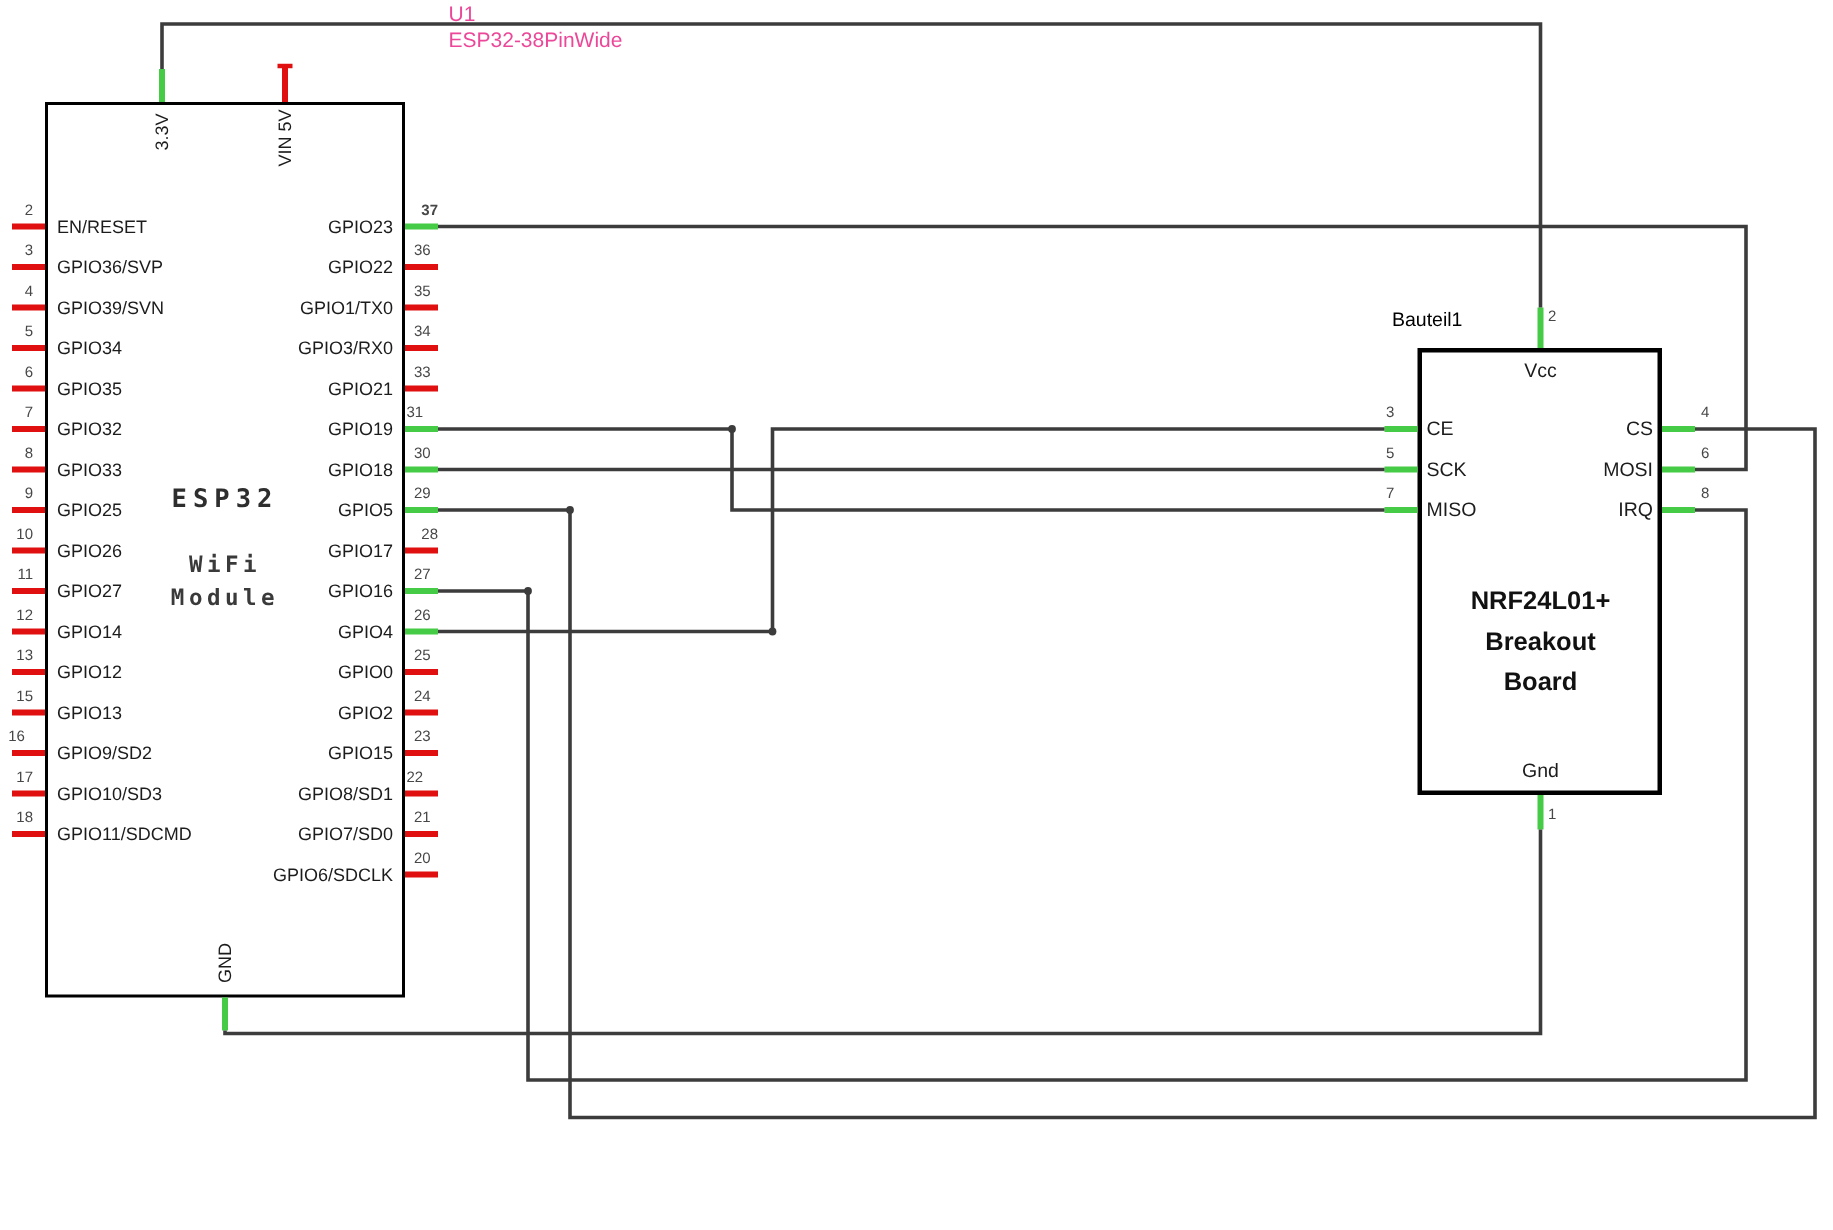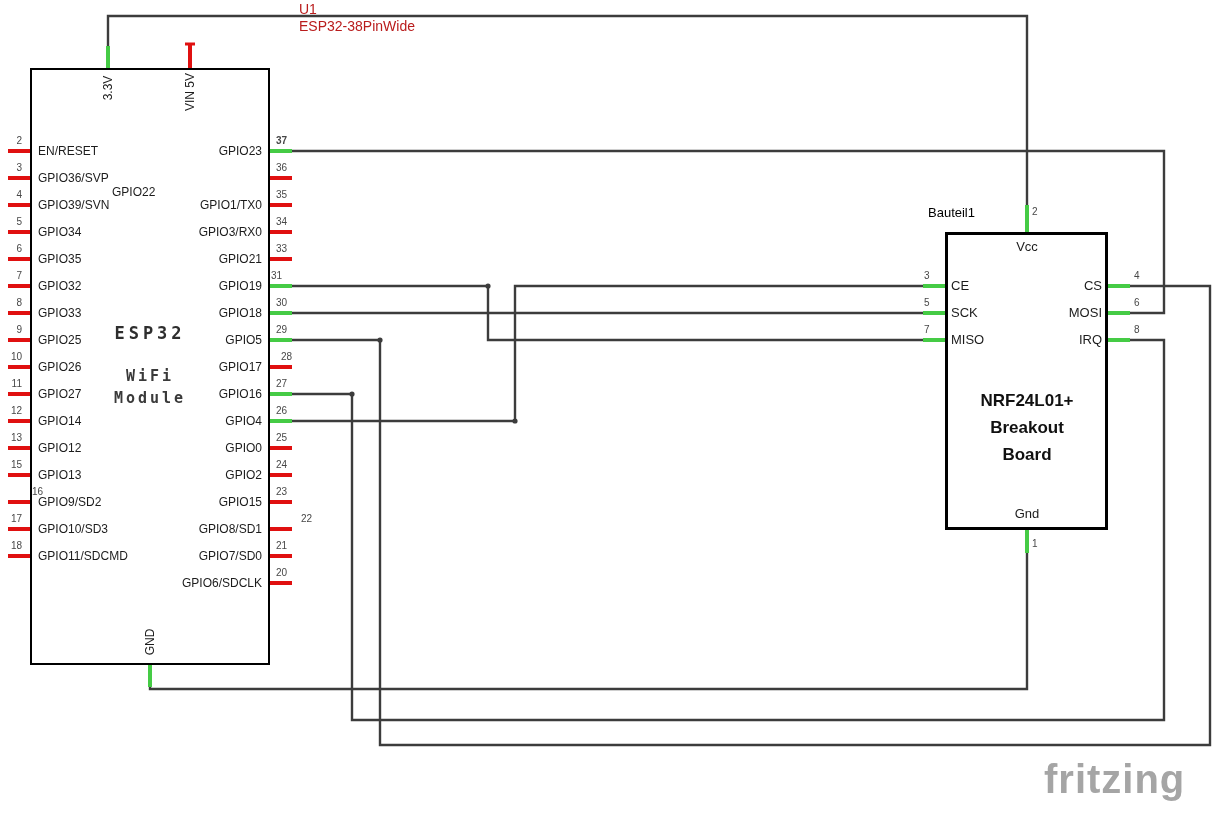--- a/index.html
+++ b/index.html
@@ -5,21 +5,21 @@
   html,body{margin:0;padding:0;background:#fff;}
   #canvas{position:relative;width:1222px;height:820px;background:#ffffff;
           font-family:"Liberation Sans",sans-serif;overflow:hidden;}
   svg{position:absolute;left:0;top:0;pointer-events:none;}
   .part-box{position:absolute;background:#ffffff;box-sizing:border-box;border:2px solid #000;}
   #nrf-box{border-width:3px;}
   .t{position:absolute;white-space:nowrap;color:#1c1c1c;}
   .pin-label{font-size:12px;line-height:14px;}
   .npin-label{font-size:13px;line-height:15px;}
   .pin-num{font-size:10px;line-height:12px;color:#474747;}
-  .ref{font-size:14px;line-height:16px;color:#b91c1c;}
+  .ref{font-size:14px;line-height:16px;color:#ec4899;}
   .ref13{font-size:13px;line-height:15px;color:#000;}
   .chipname{font-family:"DejaVu Sans Mono",monospace;font-weight:bold;color:#2e2e2e;
             font-size:17px;line-height:18px;letter-spacing:4px;text-align:center;}
   .chipsub{font-family:"DejaVu Sans Mono",monospace;font-weight:bold;color:#3a3a3a;
            font-size:15px;line-height:16px;letter-spacing:3px;text-align:center;}
   .big{font-size:17px;line-height:20px;font-weight:600;text-align:center;color:#111;}
   .ctr{text-align:center;}
   .vrot{transform:rotate(-90deg);font-size:12px;line-height:16px;text-align:center;}
   #watermark{font-size:40px;line-height:42px;font-weight:bold;letter-spacing:1px;}
 </style>
@@ -105,21 +105,20 @@
 
   <div class="t npin-label ctr" style="left:947px;top:239px;width:160px;">Vcc</div>
   <div class="t npin-label ctr" style="left:947px;top:506px;width:160px;">Gnd</div>
   <div class="t pin-num" style="left:1032px;top:206px;">2</div>
   <div class="t pin-num" style="left:1032px;top:538px;">1</div>
 
   <div class="t big" style="left:947px;top:391px;width:160px;">NRF24L01+</div>
   <div class="t big" style="left:947px;top:418px;width:160px;">Breakout</div>
   <div class="t big" style="left:947px;top:445px;width:160px;">Board</div>
 
-  <div class="t" id="watermark" style="left: 1044px; top: 758px; color: rgb(165, 165, 165);">fritzing</div>
 <div class="t pin-num" style="left: 0px; top: 135px; width: 22px; text-align: right;">2</div>
     <div class="t pin-label" style="left: 38px; top: 144px;">EN/RESET</div>
     <div class="t pin-num" style="left: 0px; top: 162px; width: 22px; text-align: right;">3</div>
     <div class="t pin-label" style="left: 38px; top: 171px;">GPIO36/SVP</div>
     <div class="t pin-num" style="left: 0px; top: 189px; width: 22px; text-align: right;">4</div>
     <div class="t pin-label" style="left: 38px; top: 198px;">GPIO39/SVN</div>
     <div class="t pin-num" style="left: 0px; top: 216px; width: 22px; text-align: right;">5</div>
     <div class="t pin-label" style="left: 38px; top: 225px;">GPIO34</div>
     <div class="t pin-num" style="left: 0px; top: 243px; width: 22px; text-align: right;">6</div>
     <div class="t pin-label" style="left: 38px; top: 252px;">GPIO35</div>
@@ -132,30 +131,30 @@
     <div class="t pin-num" style="left: 0px; top: 351px; width: 22px; text-align: right;">10</div>
     <div class="t pin-label" style="left: 38px; top: 360px;">GPIO26</div>
     <div class="t pin-num" style="left: 0px; top: 378px; width: 22px; text-align: right;">11</div>
     <div class="t pin-label" style="left: 38px; top: 387px;">GPIO27</div>
     <div class="t pin-num" style="left: 0px; top: 405px; width: 22px; text-align: right;">12</div>
     <div class="t pin-label" style="left: 38px; top: 414px;">GPIO14</div>
     <div class="t pin-num" style="left: 0px; top: 432px; width: 22px; text-align: right;">13</div>
     <div class="t pin-label" style="left: 38px; top: 441px;">GPIO12</div>
     <div class="t pin-num" style="left: 0px; top: 459px; width: 22px; text-align: right;">15</div>
     <div class="t pin-label" style="left: 38px; top: 468px;">GPIO13</div>
-    <div class="t pin-num" style="left: 0px; top: 486px; width: 22px; text-align: left; padding-left: 32px;">16</div>
+    <div class="t pin-num" style="left: 0px; top: 486px; width: 22px; text-align: center;">16</div>
     <div class="t pin-label" style="left: 38px; top: 495px;">GPIO9/SD2</div>
     <div class="t pin-num" style="left: 0px; top: 513px; width: 22px; text-align: right;">17</div>
     <div class="t pin-label" style="left: 38px; top: 522px;">GPIO10/SD3</div>
     <div class="t pin-num" style="left: 0px; top: 540px; width: 22px; text-align: right;">18</div>
     <div class="t pin-label" style="left: 38px; top: 549px;">GPIO11/SDCMD</div>
-    <div class="t pin-num" style="left: 271px; top: 135px; width: 21px; text-align: center; font-weight: bold;">37</div>
+    <div class="t pin-num" style="left: 271px; top: 135px; width: 21px; text-align: right; font-weight: bold;">37</div>
     <div class="t pin-label" style="left: 112px; top: 144px; width: 150px; text-align: right;">GPIO23</div>
     <div class="t pin-num" style="left: 271px; top: 162px; width: 21px; text-align: center;">36</div>
-    <div class="t pin-label" style="left: 112px; top: 185px; width: 150px; text-align: left;">GPIO22</div>
+    <div class="t pin-label" style="left: 112px; top: 171px; width: 150px; text-align: right;">GPIO22</div>
     <div class="t pin-num" style="left: 271px; top: 189px; width: 21px; text-align: center;">35</div>
     <div class="t pin-label" style="left: 112px; top: 198px; width: 150px; text-align: right;">GPIO1/TX0</div>
     <div class="t pin-num" style="left: 271px; top: 216px; width: 21px; text-align: center;">34</div>
     <div class="t pin-label" style="left: 112px; top: 225px; width: 150px; text-align: right;">GPIO3/RX0</div>
     <div class="t pin-num" style="left: 271px; top: 243px; width: 21px; text-align: center;">33</div>
     <div class="t pin-label" style="left: 112px; top: 252px; width: 150px; text-align: right;">GPIO21</div>
     <div class="t pin-num" style="left: 271px; top: 270px; width: 21px; text-align: left;">31</div>
     <div class="t pin-label" style="left: 112px; top: 279px; width: 150px; text-align: right;">GPIO19</div>
     <div class="t pin-num" style="left: 271px; top: 297px; width: 21px; text-align: center;">30</div>
     <div class="t pin-label" style="left: 112px; top: 306px; width: 150px; text-align: right;">GPIO18</div>
@@ -166,21 +165,21 @@
     <div class="t pin-num" style="left: 271px; top: 378px; width: 21px; text-align: center;">27</div>
     <div class="t pin-label" style="left: 112px; top: 387px; width: 150px; text-align: right;">GPIO16</div>
     <div class="t pin-num" style="left: 271px; top: 405px; width: 21px; text-align: center;">26</div>
     <div class="t pin-label" style="left: 112px; top: 414px; width: 150px; text-align: right;">GPIO4</div>
     <div class="t pin-num" style="left: 271px; top: 432px; width: 21px; text-align: center;">25</div>
     <div class="t pin-label" style="left: 112px; top: 441px; width: 150px; text-align: right;">GPIO0</div>
     <div class="t pin-num" style="left: 271px; top: 459px; width: 21px; text-align: center;">24</div>
     <div class="t pin-label" style="left: 112px; top: 468px; width: 150px; text-align: right;">GPIO2</div>
     <div class="t pin-num" style="left: 271px; top: 486px; width: 21px; text-align: center;">23</div>
     <div class="t pin-label" style="left: 112px; top: 495px; width: 150px; text-align: right;">GPIO15</div>
-    <div class="t pin-num" style="left: 271px; top: 513px; width: 21px; text-align: right; padding-left: 20px;">22</div>
+    <div class="t pin-num" style="left: 271px; top: 513px; width: 21px; text-align: left;">22</div>
     <div class="t pin-label" style="left: 112px; top: 522px; width: 150px; text-align: right;">GPIO8/SD1</div>
     <div class="t pin-num" style="left: 271px; top: 540px; width: 21px; text-align: center;">21</div>
     <div class="t pin-label" style="left: 112px; top: 549px; width: 150px; text-align: right;">GPIO7/SD0</div>
     <div class="t pin-num" style="left: 271px; top: 567px; width: 21px; text-align: center;">20</div>
     <div class="t pin-label" style="left: 112px; top: 576px; width: 150px; text-align: right;">GPIO6/SDCLK</div>
     <div class="t pin-num" style="left: 924px; top: 270px;">3</div>
     <div class="t npin-label" style="left: 951px; top: 278px;">CE</div>
     <div class="t pin-num" style="left: 924px; top: 297px;">5</div>
     <div class="t npin-label" style="left: 951px; top: 305px;">SCK</div>
     <div class="t pin-num" style="left: 924px; top: 324px;">7</div>

